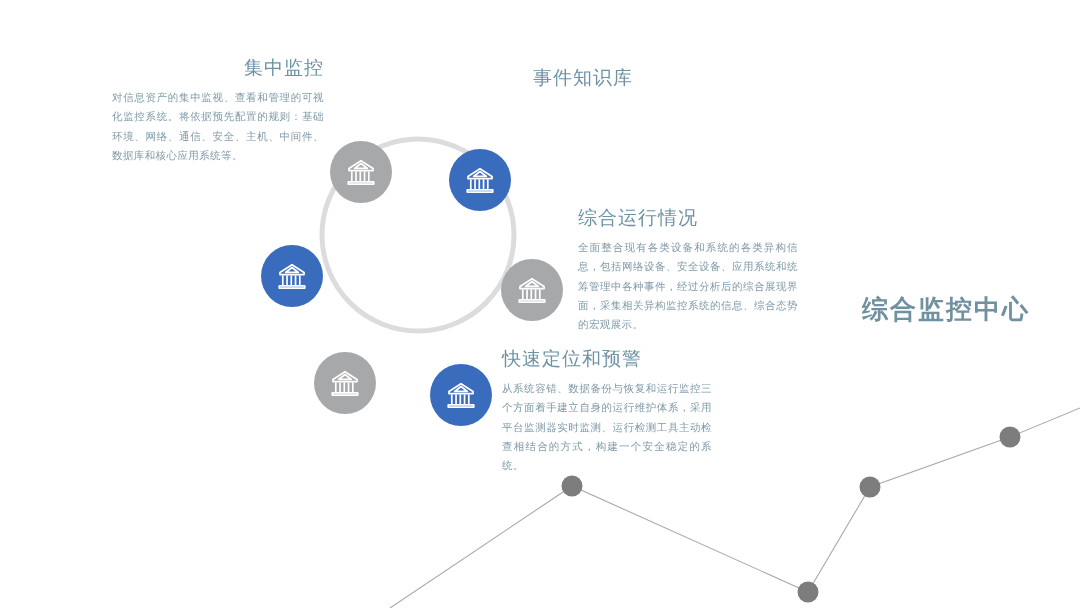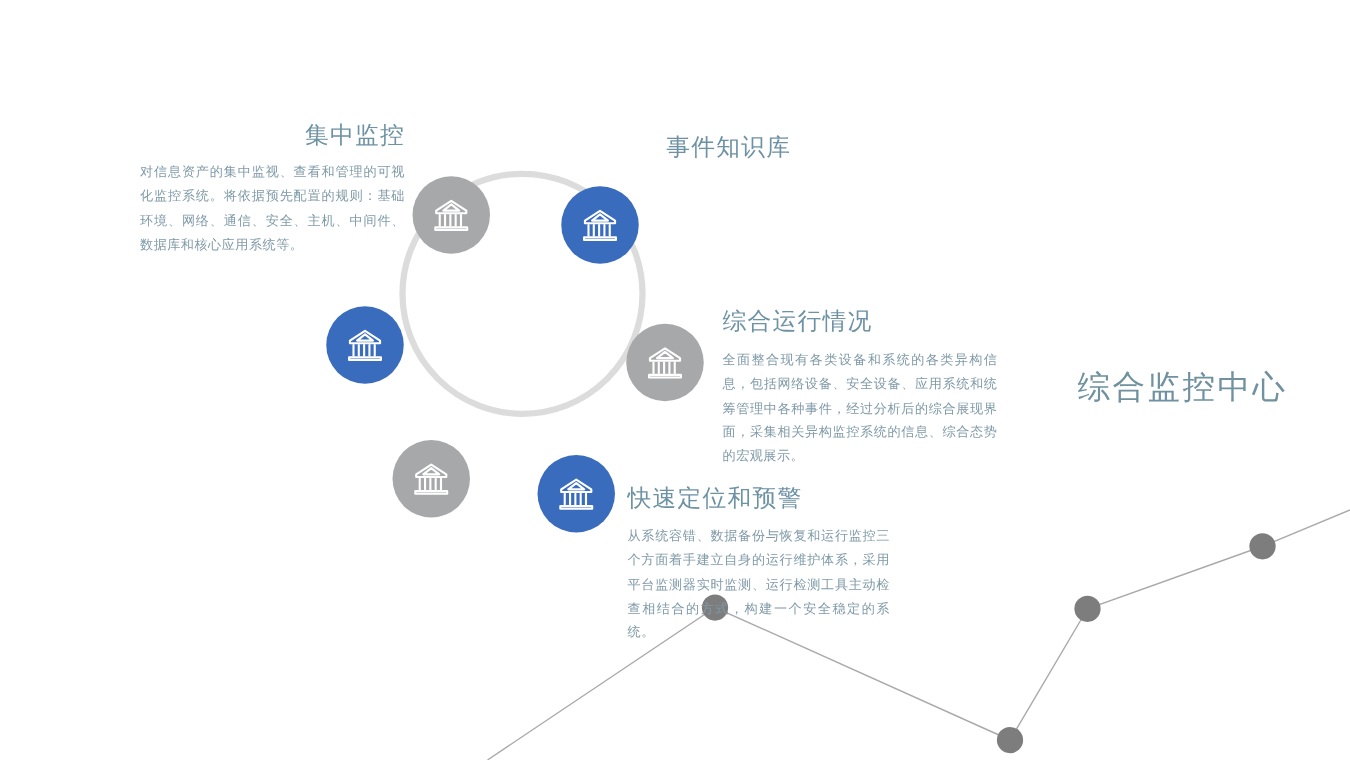--- a/index.html
+++ b/index.html
@@ -53,21 +53,20 @@
     justify-content: center;
     box-sizing: border-box;
   }
   .node.gray  { background: #a6a8aa; }
   .node.blue  { background: #3a6cbe; }
   .node svg { display: block; }
 
   
   .block {
     position: absolute;
-    margin-top: 41px;
   }
   .block h3 {
     margin: 0 0 9px 0;
     font-size: 19px;
     font-weight: 400;
     letter-spacing: 1px;
     color: #6d92a4;
     line-height: 1.2;
   }
   .block p {
@@ -77,31 +76,31 @@
     color: #7f9aa8;
     letter-spacing: .4px;
     text-align: justify;
   }
   .block.right-align h3 { text-align: right; }
 
   
   #b-jizhong   { left: 112px; top: 56px;  width: 212px; }
   #b-zonghe    { left: 533px; top: 66px;  width: 216px; }
   #b-kuaisu    { left: 48px;  top: 203px; width: 200px; }
-  #b-yunxing   { left: 578px; top: 206px; width: 220px; font-family: Liberation Serif, serif; }
+  #b-yunxing   { left: 578px; top: 206px; width: 220px; }
   #b-shuju     { left: 112px; top: 343px; width: 212px; }
   #b-xitong    { left: 502px; top: 347px; width: 210px; }
 
   
   #main-title {
     position: absolute;
     left: 862px;
     top: 292px;
     font-size: 26px;
-    font-weight: 400;
+    font-weight: 700;
     letter-spacing: 2px;
     color: #70919f;
     white-space: nowrap;
   }
 </style>
 </head>
 <body>
 
 <div id="stage">
 

